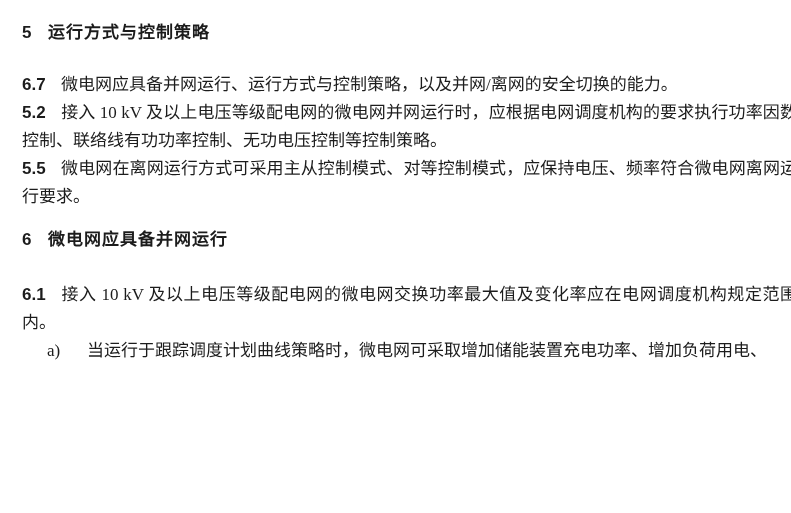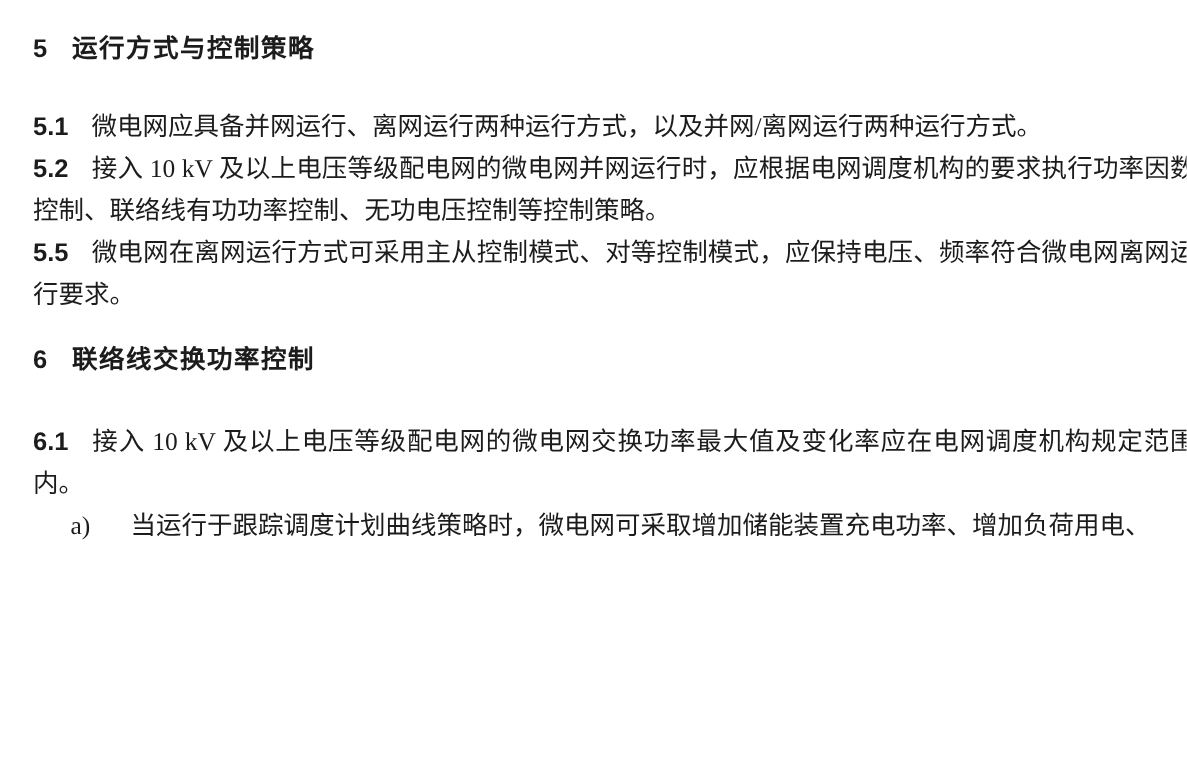--- a/index.html
+++ b/index.html
@@ -57,31 +57,31 @@
   }
 </style>
 </head>
 <body>
 
 <main class="page">
 
   <section class="section-5">
     <h2 class="sec-heading"><span class="sec-num">5</span><span class="sec-title">运行方式与控制策略</span></h2>
 
-    <p class="clause"><span class="clause-num">5.1</span><span class="clause-text">微电网应具备并网运行、离网运行两种运行方式，以及并网/离网运行两种运行方式。</span></p>
+    <p class="clause"><span class="clause-num">6.7</span><span class="clause-text">微电网应具备并网运行、运行方式与控制策略，以及并网/离网的安全切换的能力。</span></p>
 
     <p class="clause"><span class="clause-num">5.2</span><span class="clause-text">接入 10 kV 及以上电压等级配电网的微电网并网运行时，应根据电网调度机构的要求执行功率因数控制、联络线有功功率控制、无功电压控制等控制策略。</span></p>
 
 
 
     <p class="clause"><span class="clause-num">5.5</span><span class="clause-text">微电网在离网运行方式可采用主从控制模式、对等控制模式，应保持电压、频率符合微电网离网运行要求。</span></p>
   </section>
 
   <section class="section-6">
-    <h2 class="sec-heading"><span class="sec-num">6</span><span class="sec-title">联络线交换功率控制</span></h2>
+    <h2 class="sec-heading"><span class="sec-num">6</span><span class="sec-title">微电网应具备并网运行</span></h2>
 
     <p class="clause"><span class="clause-num">6.1</span><span class="clause-text">接入 10 kV 及以上电压等级配电网的微电网交换功率最大值及变化率应在电网调度机构规定范围内。</span></p>
 
 
     <p class="list-item"><span class="li-label">a)</span><span class="li-text">当运行于跟踪调度计划曲线策略时，微电网可采取增加储能装置充电功率、增加负荷用电、</span></p>
   </section>
 
 </main>
 
 </body></html>

